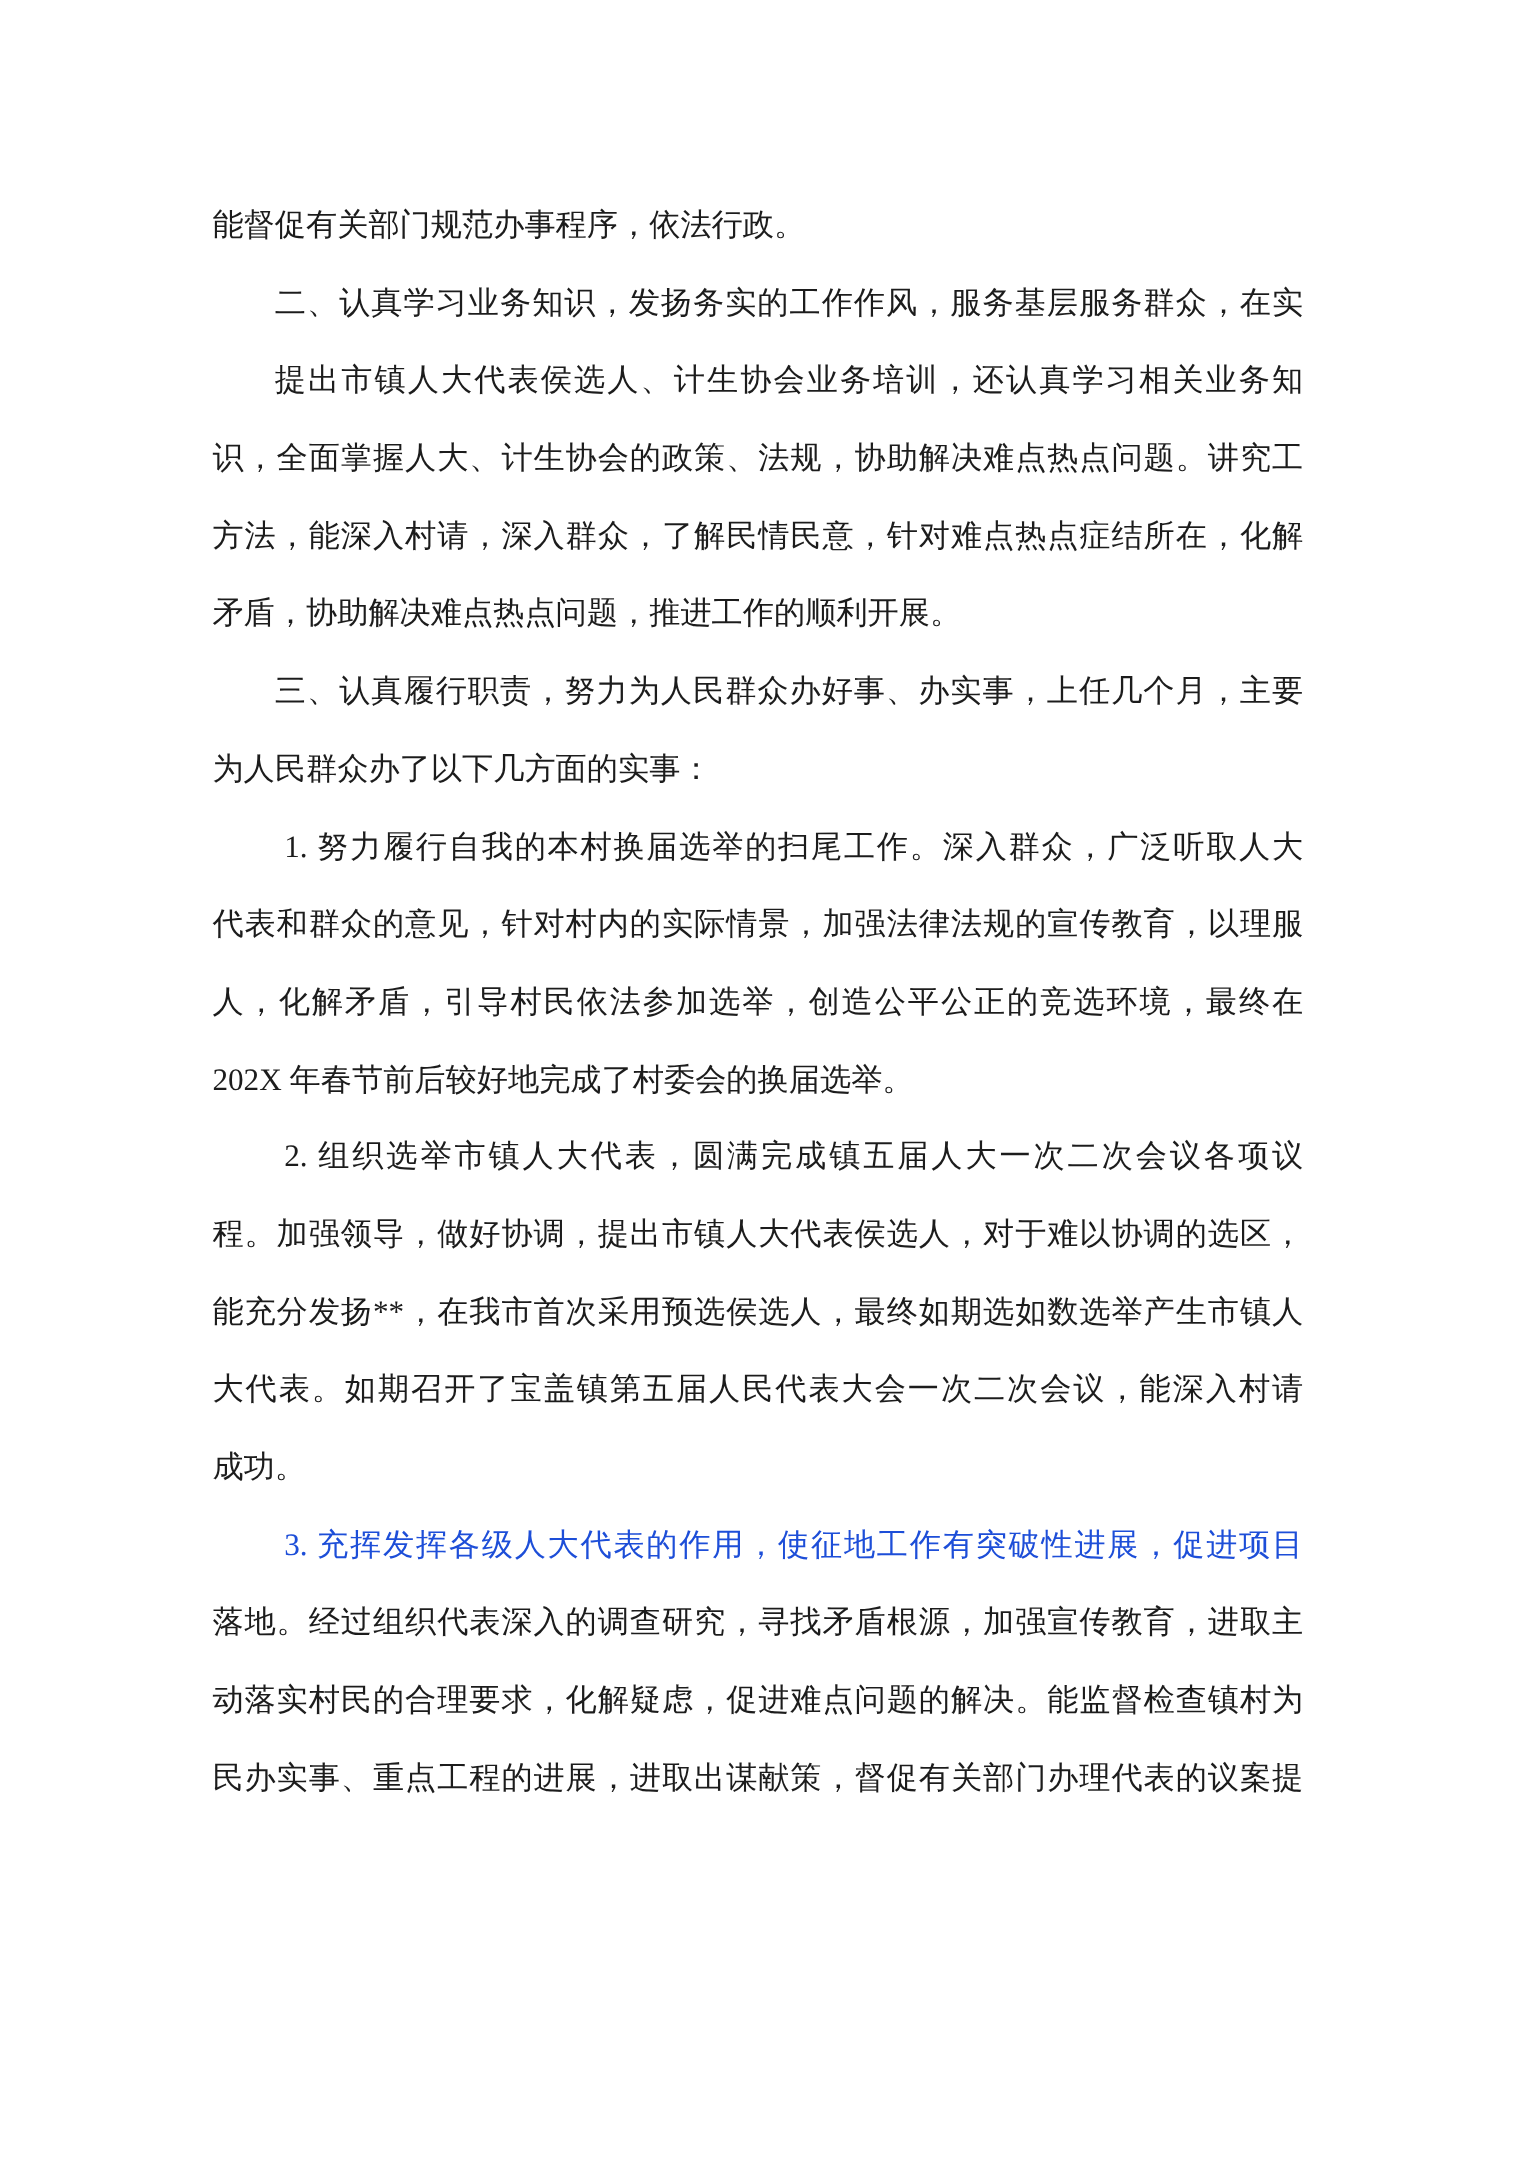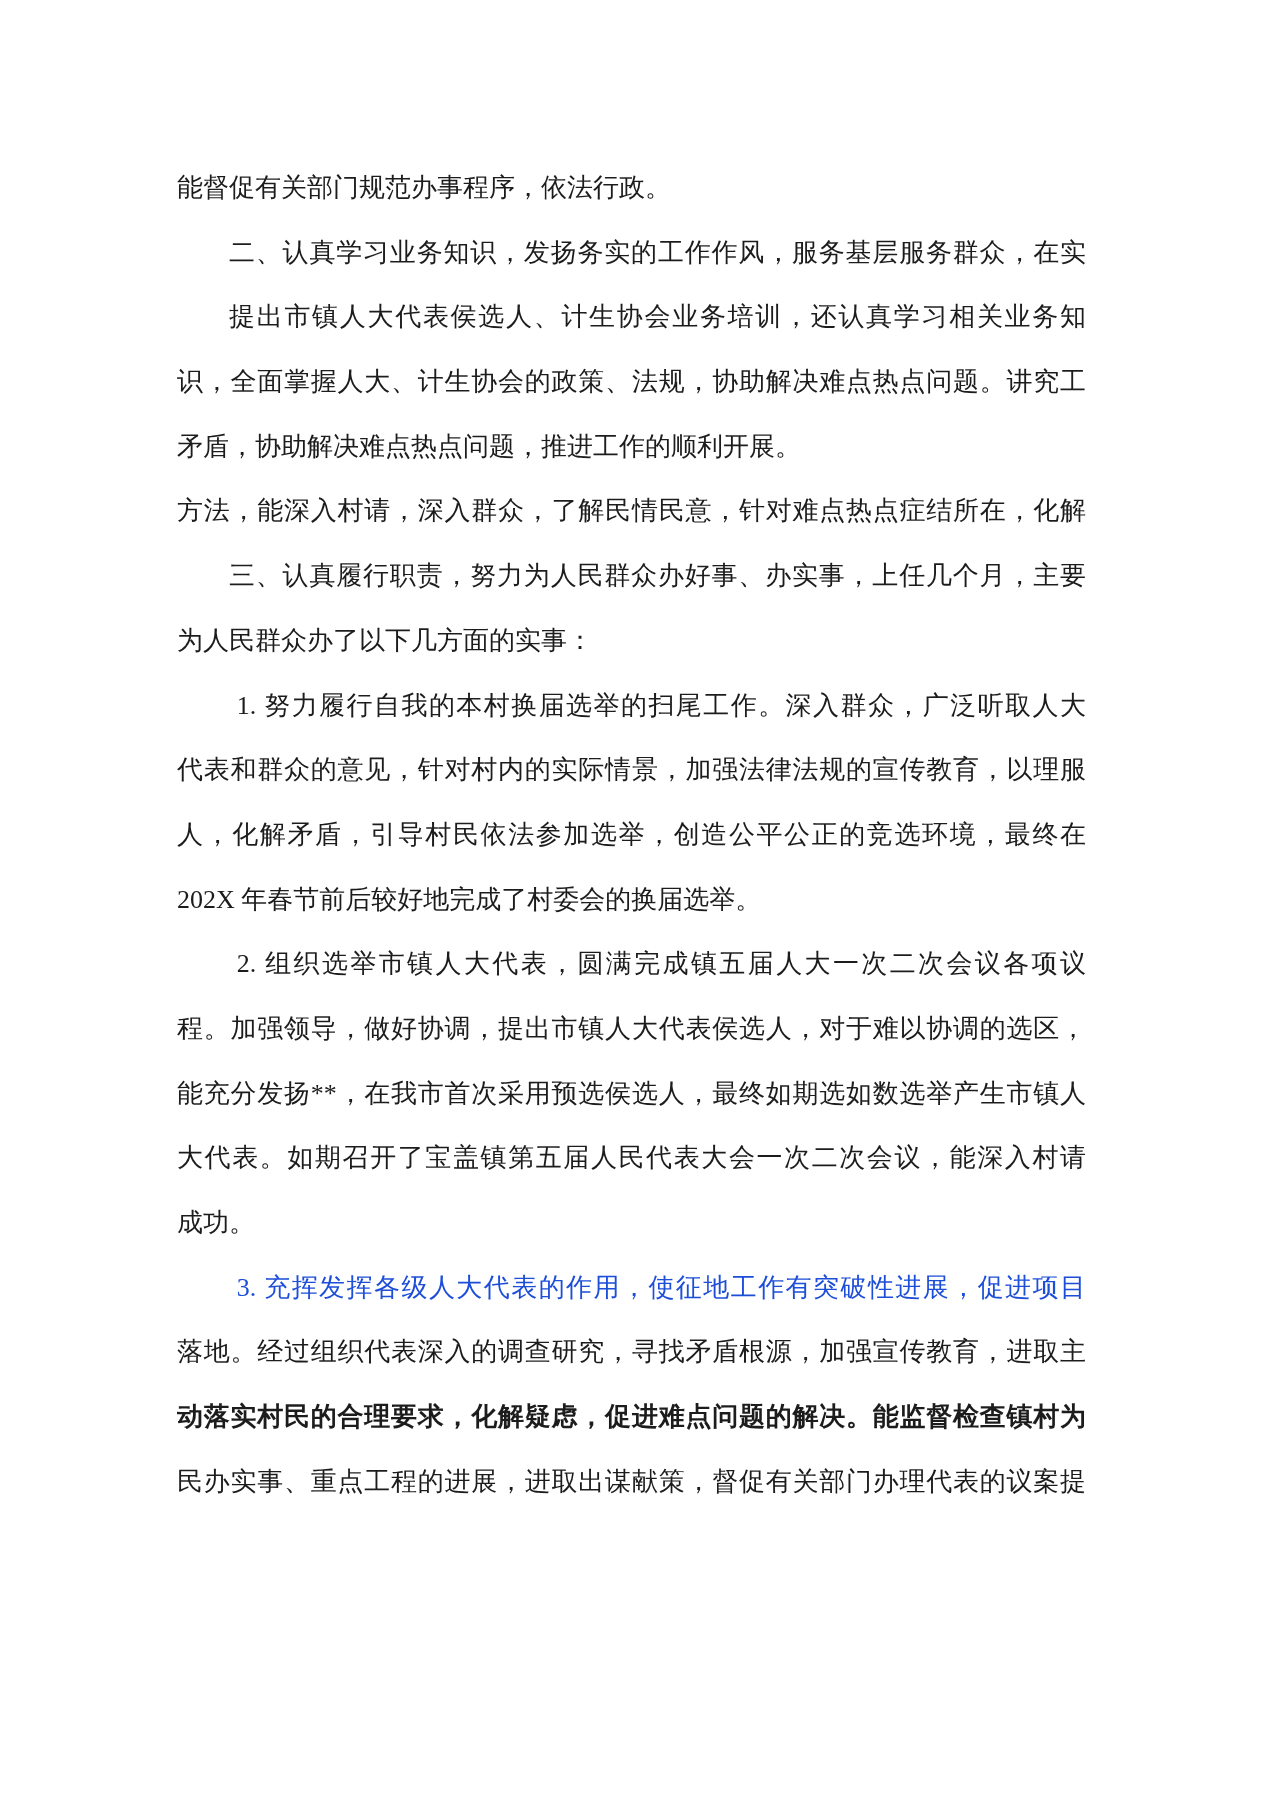--- a/index.html
+++ b/index.html
@@ -38,31 +38,31 @@
 </style>
 </head>
 <body>
 
 <div class="page" style="background: rgb(255, 255, 255);">
   <div class="text-block" id="text-block">
       <div class="text-line" style="color: rgb(28, 28, 28);">能督促有关部门规范办事程序，依法行政。</div>
       <div class="text-line fill" style="text-indent: 2em; color: rgb(28, 28, 28);">二、认真学习业务知识，发扬务实的工作作风，服务基层服务群众，在实</div>
       <div class="text-line fill" style="text-indent: 2em; color: rgb(28, 28, 28);">提出市镇人大代表侯选人、计生协会业务培训，还认真学习相关业务知</div>
       <div class="text-line fill" style="color: rgb(28, 28, 28);">识，全面掌握人大、计生协会的政策、法规，协助解决难点热点问题。讲究工作</div>
+      <div class="text-line fill" style="color: rgb(28, 28, 28);">方法，能深入村请，深入群众，了解民情民意，针对难点热点症结所在，化解</div>
       <div class="text-line" style="color: rgb(28, 28, 28);">矛盾，协助解决难点热点问题，推进工作的顺利开展。</div>
-      <div class="text-line fill" style="color: rgb(28, 28, 28);">方法，能深入村请，深入群众，了解民情民意，针对难点热点症结所在，化解</div>
       <div class="text-line fill" style="text-indent: 2em; color: rgb(28, 28, 28);">三、认真履行职责，努力为人民群众办好事、办实事，上任几个月，主要</div>
       <div class="text-line" style="color: rgb(28, 28, 28);">为人民群众办了以下几方面的实事：</div>
       <div class="text-line fill" style="text-indent: 2.3em; color: rgb(28, 28, 28);">1. 努力履行自我的本村换届选举的扫尾工作。深入群众，广泛听取人大</div>
       <div class="text-line fill" style="color: rgb(28, 28, 28);">代表和群众的意见，针对村内的实际情景，加强法律法规的宣传教育，以理服</div>
       <div class="text-line fill" style="color: rgb(28, 28, 28);">人，化解矛盾，引导村民依法参加选举，创造公平公正的竞选环境，最终在</div>
       <div class="text-line" style="color: rgb(28, 28, 28);">202X 年春节前后较好地完成了村委会的换届选举。</div>
       <div class="text-line fill" style="text-indent: 2.3em; color: rgb(28, 28, 28);">2. 组织选举市镇人大代表，圆满完成镇五届人大一次二次会议各项议</div>
       <div class="text-line fill" style="color: rgb(28, 28, 28);">程。加强领导，做好协调，提出市镇人大代表侯选人，对于难以协调的选区，</div>
       <div class="text-line fill" style="color: rgb(28, 28, 28);">能充分发扬**，在我市首次采用预选侯选人，最终如期选如数选举产生市镇人</div>
       <div class="text-line fill" style="color: rgb(28, 28, 28);">大代表。如期召开了宝盖镇第五届人民代表大会一次二次会议，能深入村请</div>
       <div class="text-line" style="color: rgb(28, 28, 28);">成功。</div>
       <div class="text-line fill" style="text-indent: 2.3em; color: #1d4ed8;">3. 充挥发挥各级人大代表的作用，使征地工作有突破性进展，促进项目</div>
       <div class="text-line fill" style="color: rgb(28, 28, 28);">落地。经过组织代表深入的调查研究，寻找矛盾根源，加强宣传教育，进取主</div>
-      <div class="text-line fill" style="color: rgb(28, 28, 28); font-weight: bold;">动落实村民的合理要求，化解疑虑，促进难点问题的解决。能监督检查镇村为</div>
+      <div class="text-line fill" style="color: rgb(28, 28, 28);">动落实村民的合理要求，化解疑虑，促进难点问题的解决。能监督检查镇村为</div>
       <div class="text-line fill" style="color: rgb(28, 28, 28);">民办实事、重点工程的进展，进取出谋献策，督促有关部门办理代表的议案提</div>
     </div>
 </div>
 
 </body></html>

